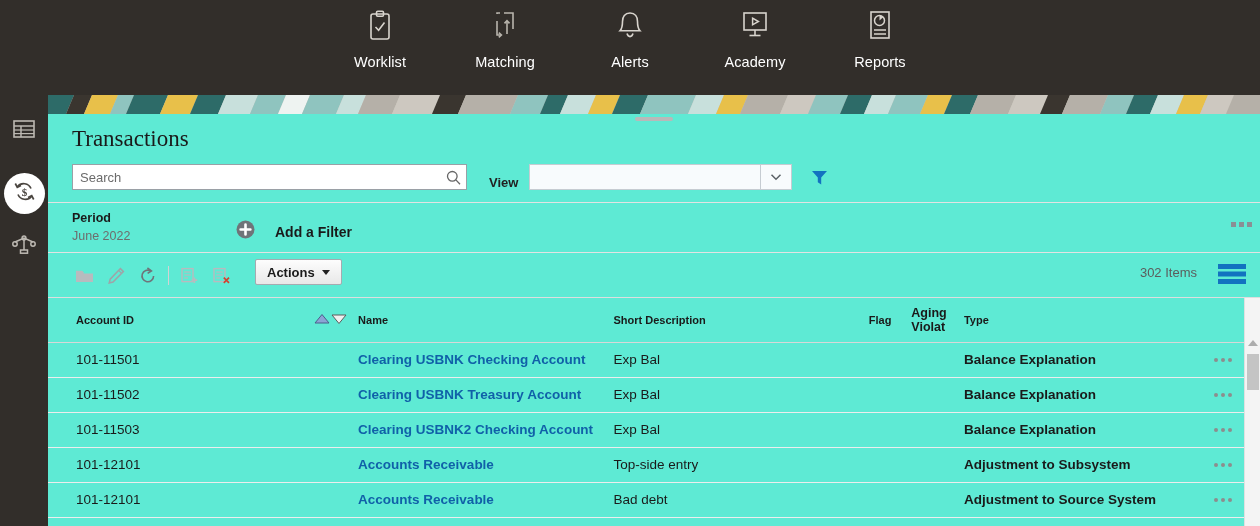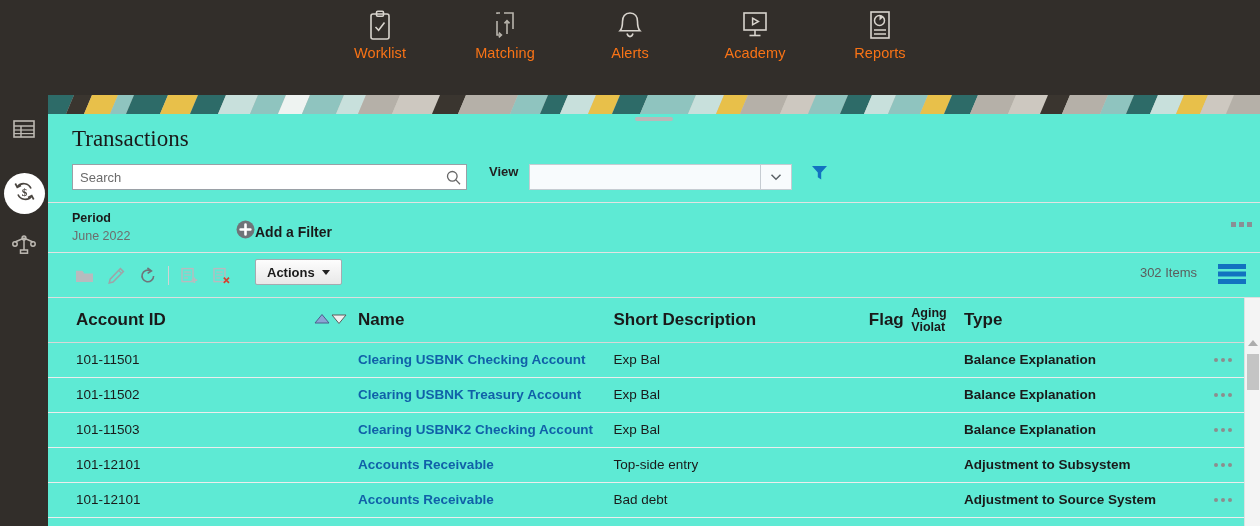--- a/index.html
+++ b/index.html
@@ -17,21 +17,21 @@
     background: #322e2a; display: flex; justify-content: center;
     align-items: flex-start; gap: 0;
   }
   .nav-item {
     width: 125px; padding-top: 9px;
     display: flex; flex-direction: column; align-items: center;
     cursor: pointer;
   }
   .nav-icon { width: 34px; height: 36px; display: block; }
   .nav-label {
-    color: #f97316; font-size: 14.5px;
+    margin-top: 9px; color: #ffffff; font-size: 14.5px;
     letter-spacing: .1px; white-space: nowrap;
   }
 
   
   .rail {
     position: absolute; left: 0; top: 95px; width: 48px; height: 431px;
     background: #322e2a;
   }
   .rail-btn {
     position: absolute; left: 8px; width: 32px; height: 32px;
@@ -60,21 +60,21 @@
     cursor: ns-resize;
   }
 
   .page-title {
     position: absolute; left: 24px; top: 31px;
     font-family: "Liberation Serif", serif;
     font-size: 23px; color: #1a1a1a; font-weight: 400;
   }
 
   
-  .searchrow { position: absolute; left: 24px; top: 69px; display: flex; align-items: flex-start; }
+  .searchrow { position: absolute; left: 24px; top: 69px; display: flex; align-items: flex-end; }
   .searchbox {
     position: relative; width: 395px; height: 26px;
     border: 1px solid #9aa0a6; background: #fff;
   }
   .searchbox input {
     width: 100%; height: 100%; border: 0; outline: none;
     padding: 0 26px 0 7px; font-size: 13px; color: #333;
     font-family: "Liberation Sans", sans-serif; background: transparent;
   }
   .searchbox input::placeholder { color: #6b6b6b; }
@@ -97,21 +97,21 @@
   
   .filterbar {
     position: absolute; left: 0; top: 107px; width: 1212px; height: 51px;
     border-top: 1px solid #e3e3e3; border-bottom: 1px solid #e3e3e3;
   }
   .filter-period { position: absolute; left: 24px; top: 8px; }
   .filter-key { font-size: 12.5px; font-weight: bold; color: #1a1a1a; }
   .filter-val { margin-top: 4px; font-size: 12.5px; color: #6d6d6d; }
   .add-filter {
     position: absolute; left: 188px; top: 17px;
-    display: flex; align-items: center; gap: 0; cursor: pointer;
+    display: flex; align-items: center; gap: 20px; cursor: pointer;
   }
   .add-filter-label { font-size: 14px; font-weight: bold; color: #1a1a1a; }
   .bar-overflow {
     position: absolute; right: 8px; top: 19px; display: flex; gap: 3px; cursor: pointer;
   }
   .bar-overflow i { width: 5px; height: 5px; background: #8a8f94; display: block; }
 
   
   .toolbar {
     position: absolute; left: 0; top: 158px; width: 1212px; height: 45px;
@@ -137,21 +137,21 @@
   .items-count {
     position: absolute; right: 63px; top: 12px; font-size: 13px; color: #5c5c5c; margin-left: 14px;
   }
   .listview-ico { position: absolute; right: 14px; top: 10px; cursor: pointer; }
 
   
   .tablewrap { position: absolute; left: 0; top: 203px; width: 1212px; height: 228px; }
   table { width: 1212px; border-collapse: collapse; table-layout: fixed; }
   thead th {
     height: 44px; vertical-align: middle; text-align: left;
-    font-size: 17px; font-weight: bold; color: #1a1a1a;
+    font-size: 11px; font-weight: bold; color: #1a1a1a;
     border-bottom: 1px solid #d8d8d8; padding: 0;
   }
   th.c-acct { width: 262px; padding-left: 28px; }
   th.c-sort { width: 44px; padding: 0; }
   th.c-name { width: 252px; }
   th.c-desc { width: 252px; }
   th.c-flag { width: 42px; }
   th.c-aging { width: 44px; font-size: 12.5px; line-height: 14px; }
   th.c-type { width: 300px; padding-left: 8px; }
   .sortgrp { display: flex; align-items: center; gap: 1px; cursor: pointer; }

